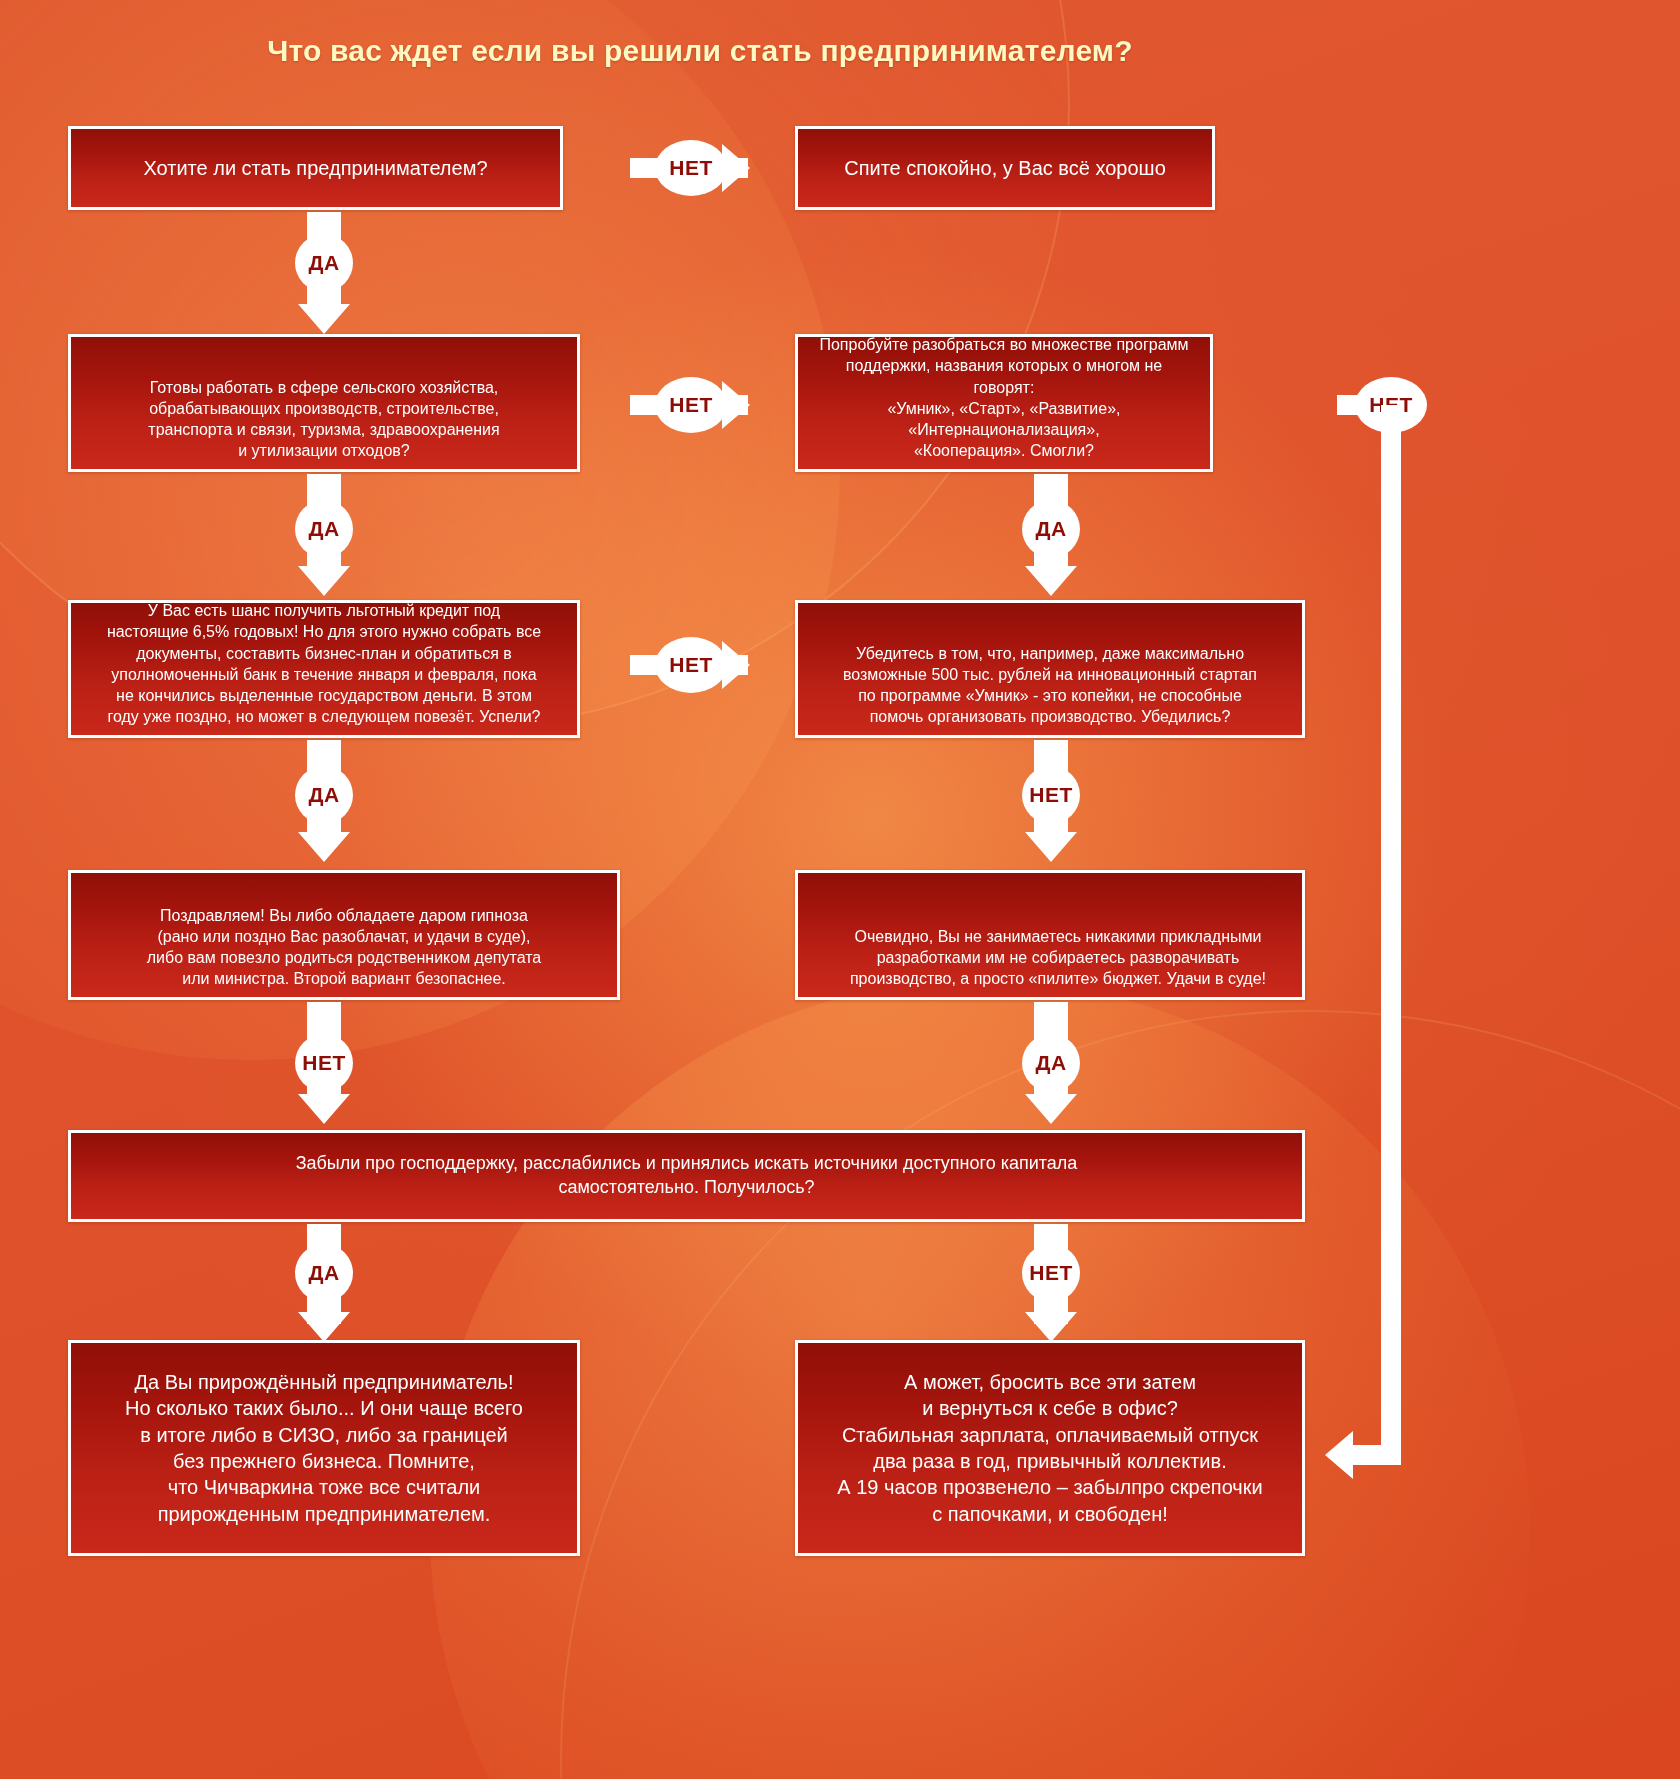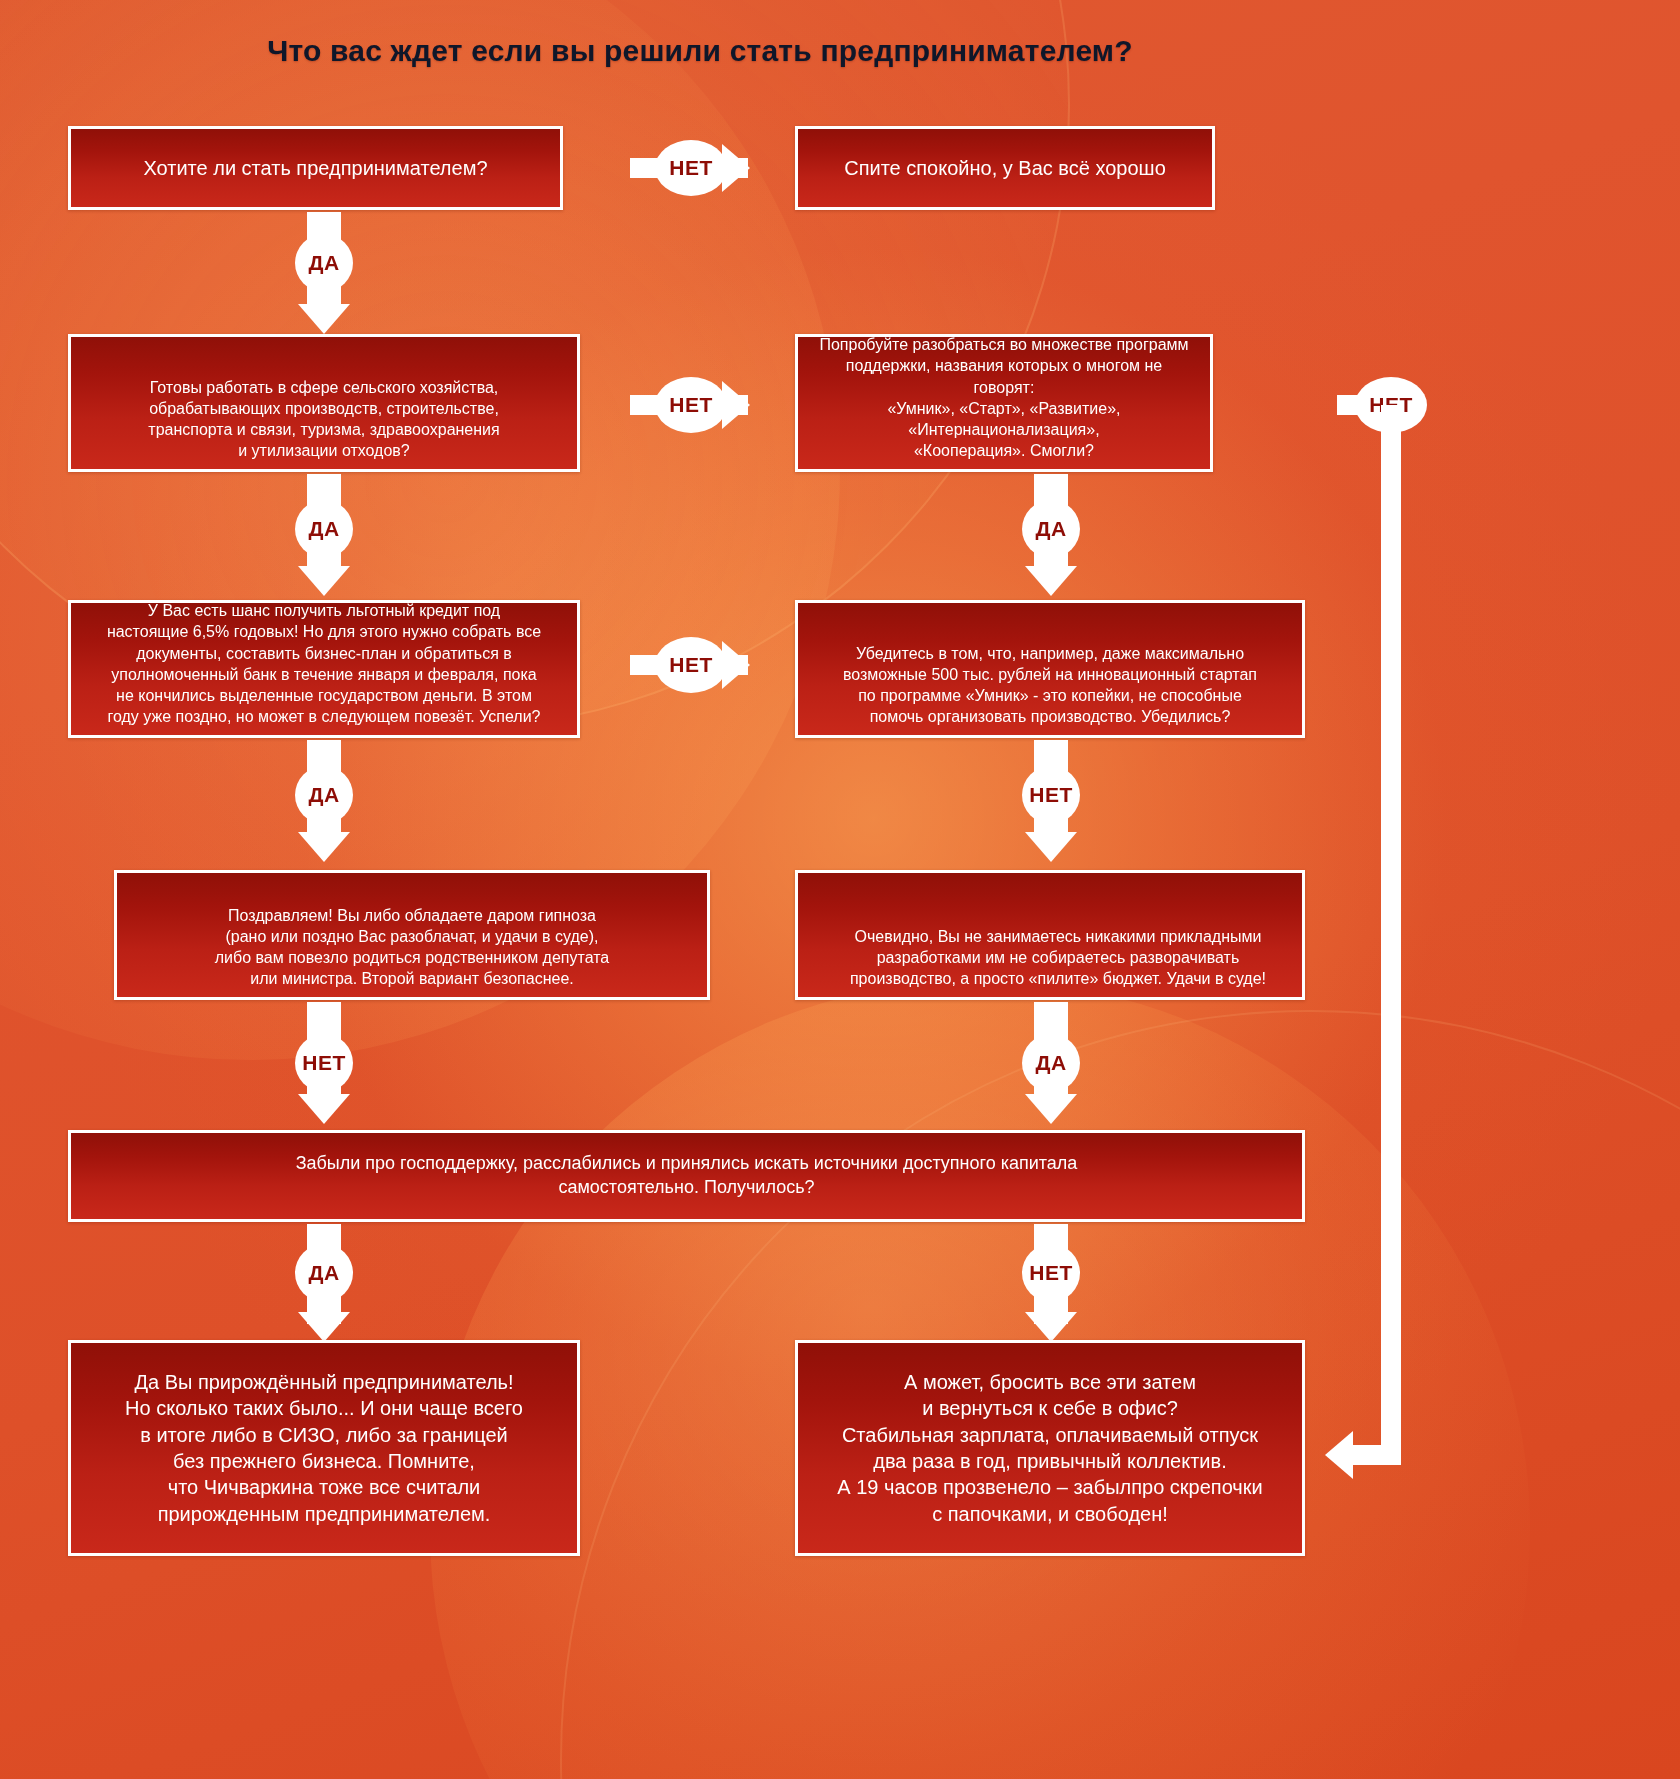--- a/index.html
+++ b/index.html
@@ -67,21 +67,21 @@
   }
 
   
   .title {
     position: absolute;
     left: 0; top: 34px;
     width: 1400px;
     text-align: center;
     font-size: 30px;
     font-weight: bold;
-    color: #0f172a;
+    color: #fef9c3;
     letter-spacing: 0.2px;
     text-shadow: 0 1px 2px rgba(120,30,10,0.35);
   }
 
   
   .node {
     position: absolute;
     background: linear-gradient(180deg, #901008 0%, #a3140c 28%, #bb2015 62%, #c9281a 100%);
     border: 3px solid #ffffff;
     color: #ffffff;
@@ -220,21 +220,21 @@
   </div>
 
   <div class="conn" style="left:307px; top:740px; width:34px; height:100px;"></div>
   <div class="badge circ" style="left:295px; top:766px;">ДА</div>
   <div class="arrow-down" style="left:298px; top:832px;"></div>
 
   <div class="conn" style="left:1034px; top:740px; width:34px; height:100px;"></div>
   <div class="badge circ" style="left:1022px; top:766px;">НЕТ</div>
   <div class="arrow-down" style="left:1025px; top:832px;"></div>
 
-  <div class="node small" style="left:68px; top:870px; width:596px; height:130px;margin-left:46px;">
+  <div class="node small" style="left:68px; top:870px; width:552px; height:130px;">
     <span class="txt">Поздравляем! Вы либо обладаете даром гипноза
 (рано или поздно Вас разоблачат, и удачи в суде),
 либо вам повезло родиться родственником депутата
 или министра. Второй вариант безопаснее.</span>
   </div>
 
   <div class="node small" style="left:795px; top:870px; width:510px; height:130px;padding-left:32px;">
     <span class="txt">Очевидно, Вы не занимаетесь никакими прикладными
 разработками им не собираетесь разворачивать
 производство, а просто «пилите» бюджет. Удачи в суде!</span>

